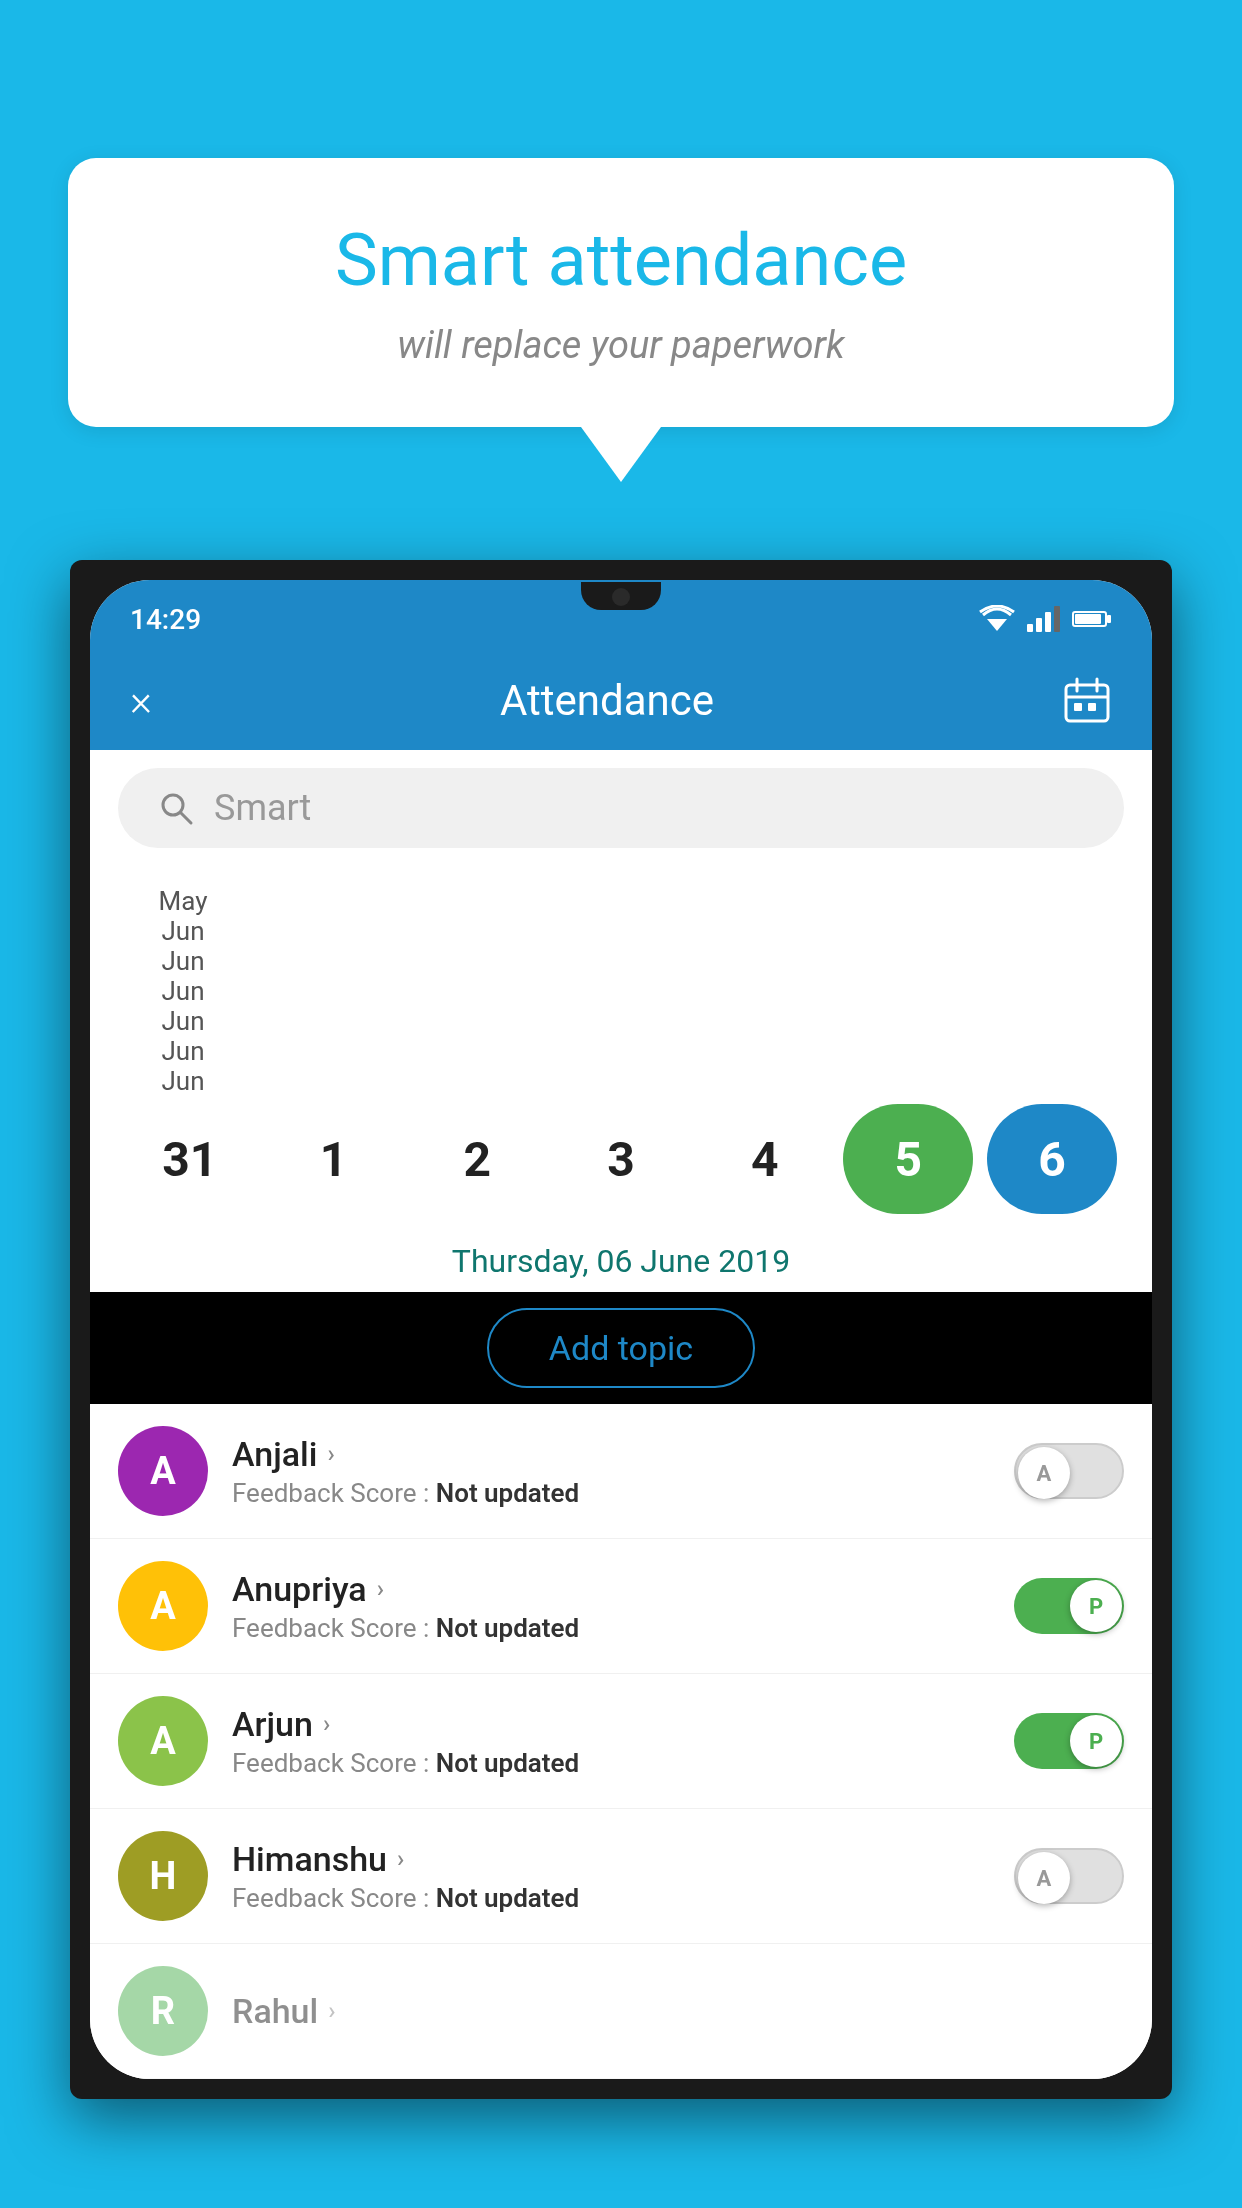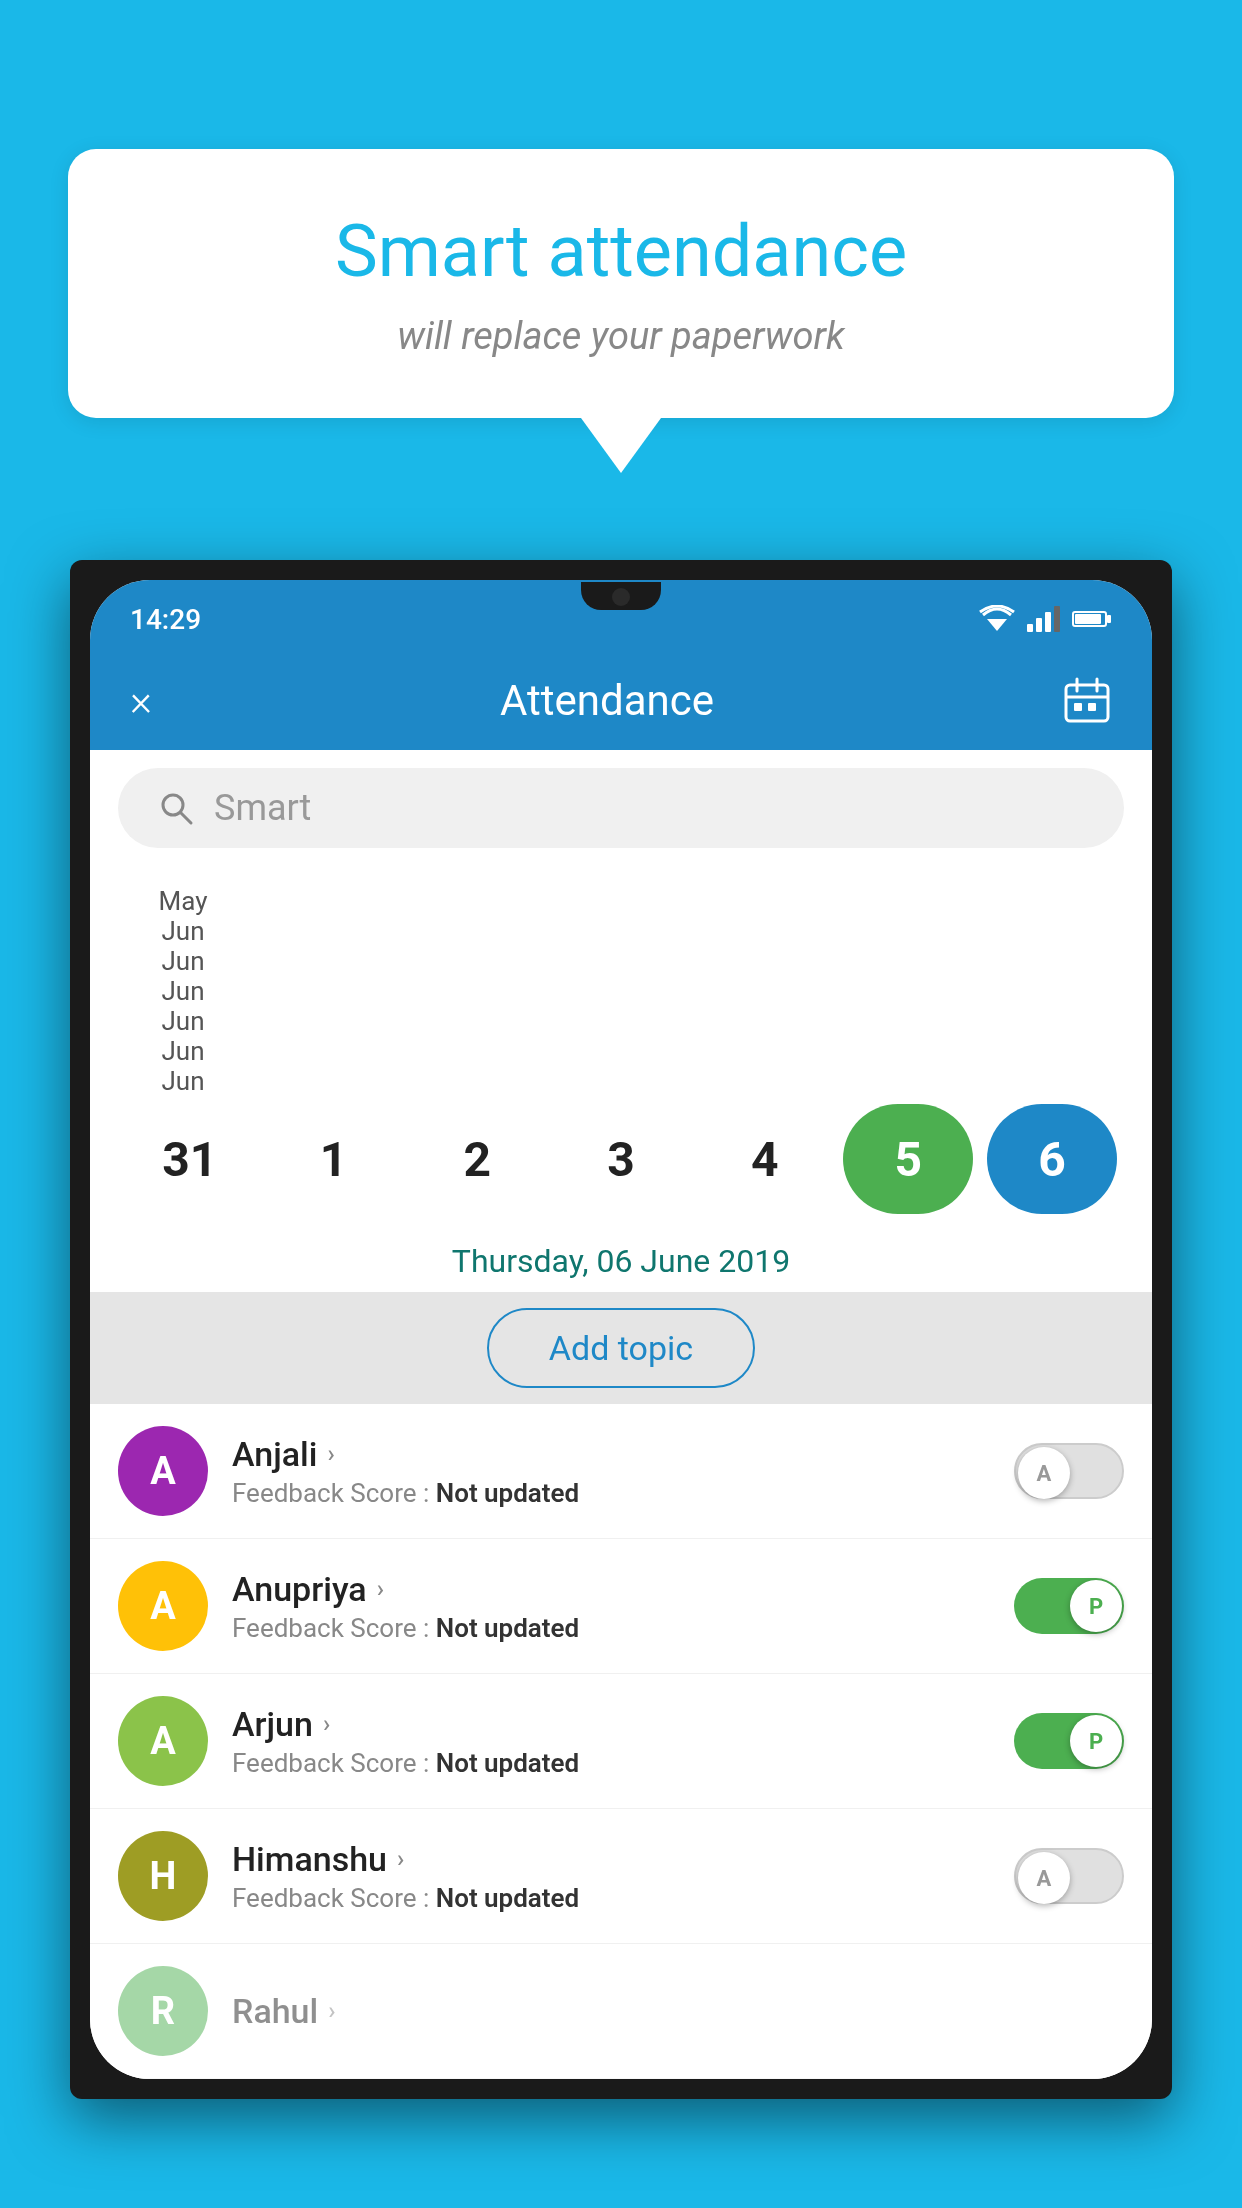--- a/index.html
+++ b/index.html
@@ -9,21 +9,21 @@
       height: 2208px;
       background-color: #1ab8e8;
       font-family: 'Roboto', Arial, sans-serif;
       overflow: hidden;
       position: relative;
     }
 
     
     .speech-bubble-container {
       position: absolute;
-      top: 149px;
+      top: 158px;
       left: 68px;
       right: 68px;
     }
 
     .speech-bubble {
       background: white;
       border-radius: 28px;
       padding: 60px 50px 60px 50px;
       text-align: center;
       box-shadow: 0 4px 20px rgba(0,0,0,0.1);
@@ -225,21 +225,21 @@
     }
 
     .date-display {
       font-size: 32px;
       color: #0f766e;
       font-weight: 400;
     }
 
     
     .add-topic-container {
-      background: #e5e5e5;
+      background: #000000;
       padding: 16px 28px;
       text-align: center;
     }
 
     .add-topic-btn {
       border: 2px solid #1e88c7;
       border-radius: 50px;
       padding: 18px 60px;
       background: transparent;
       color: #1e88c7;

